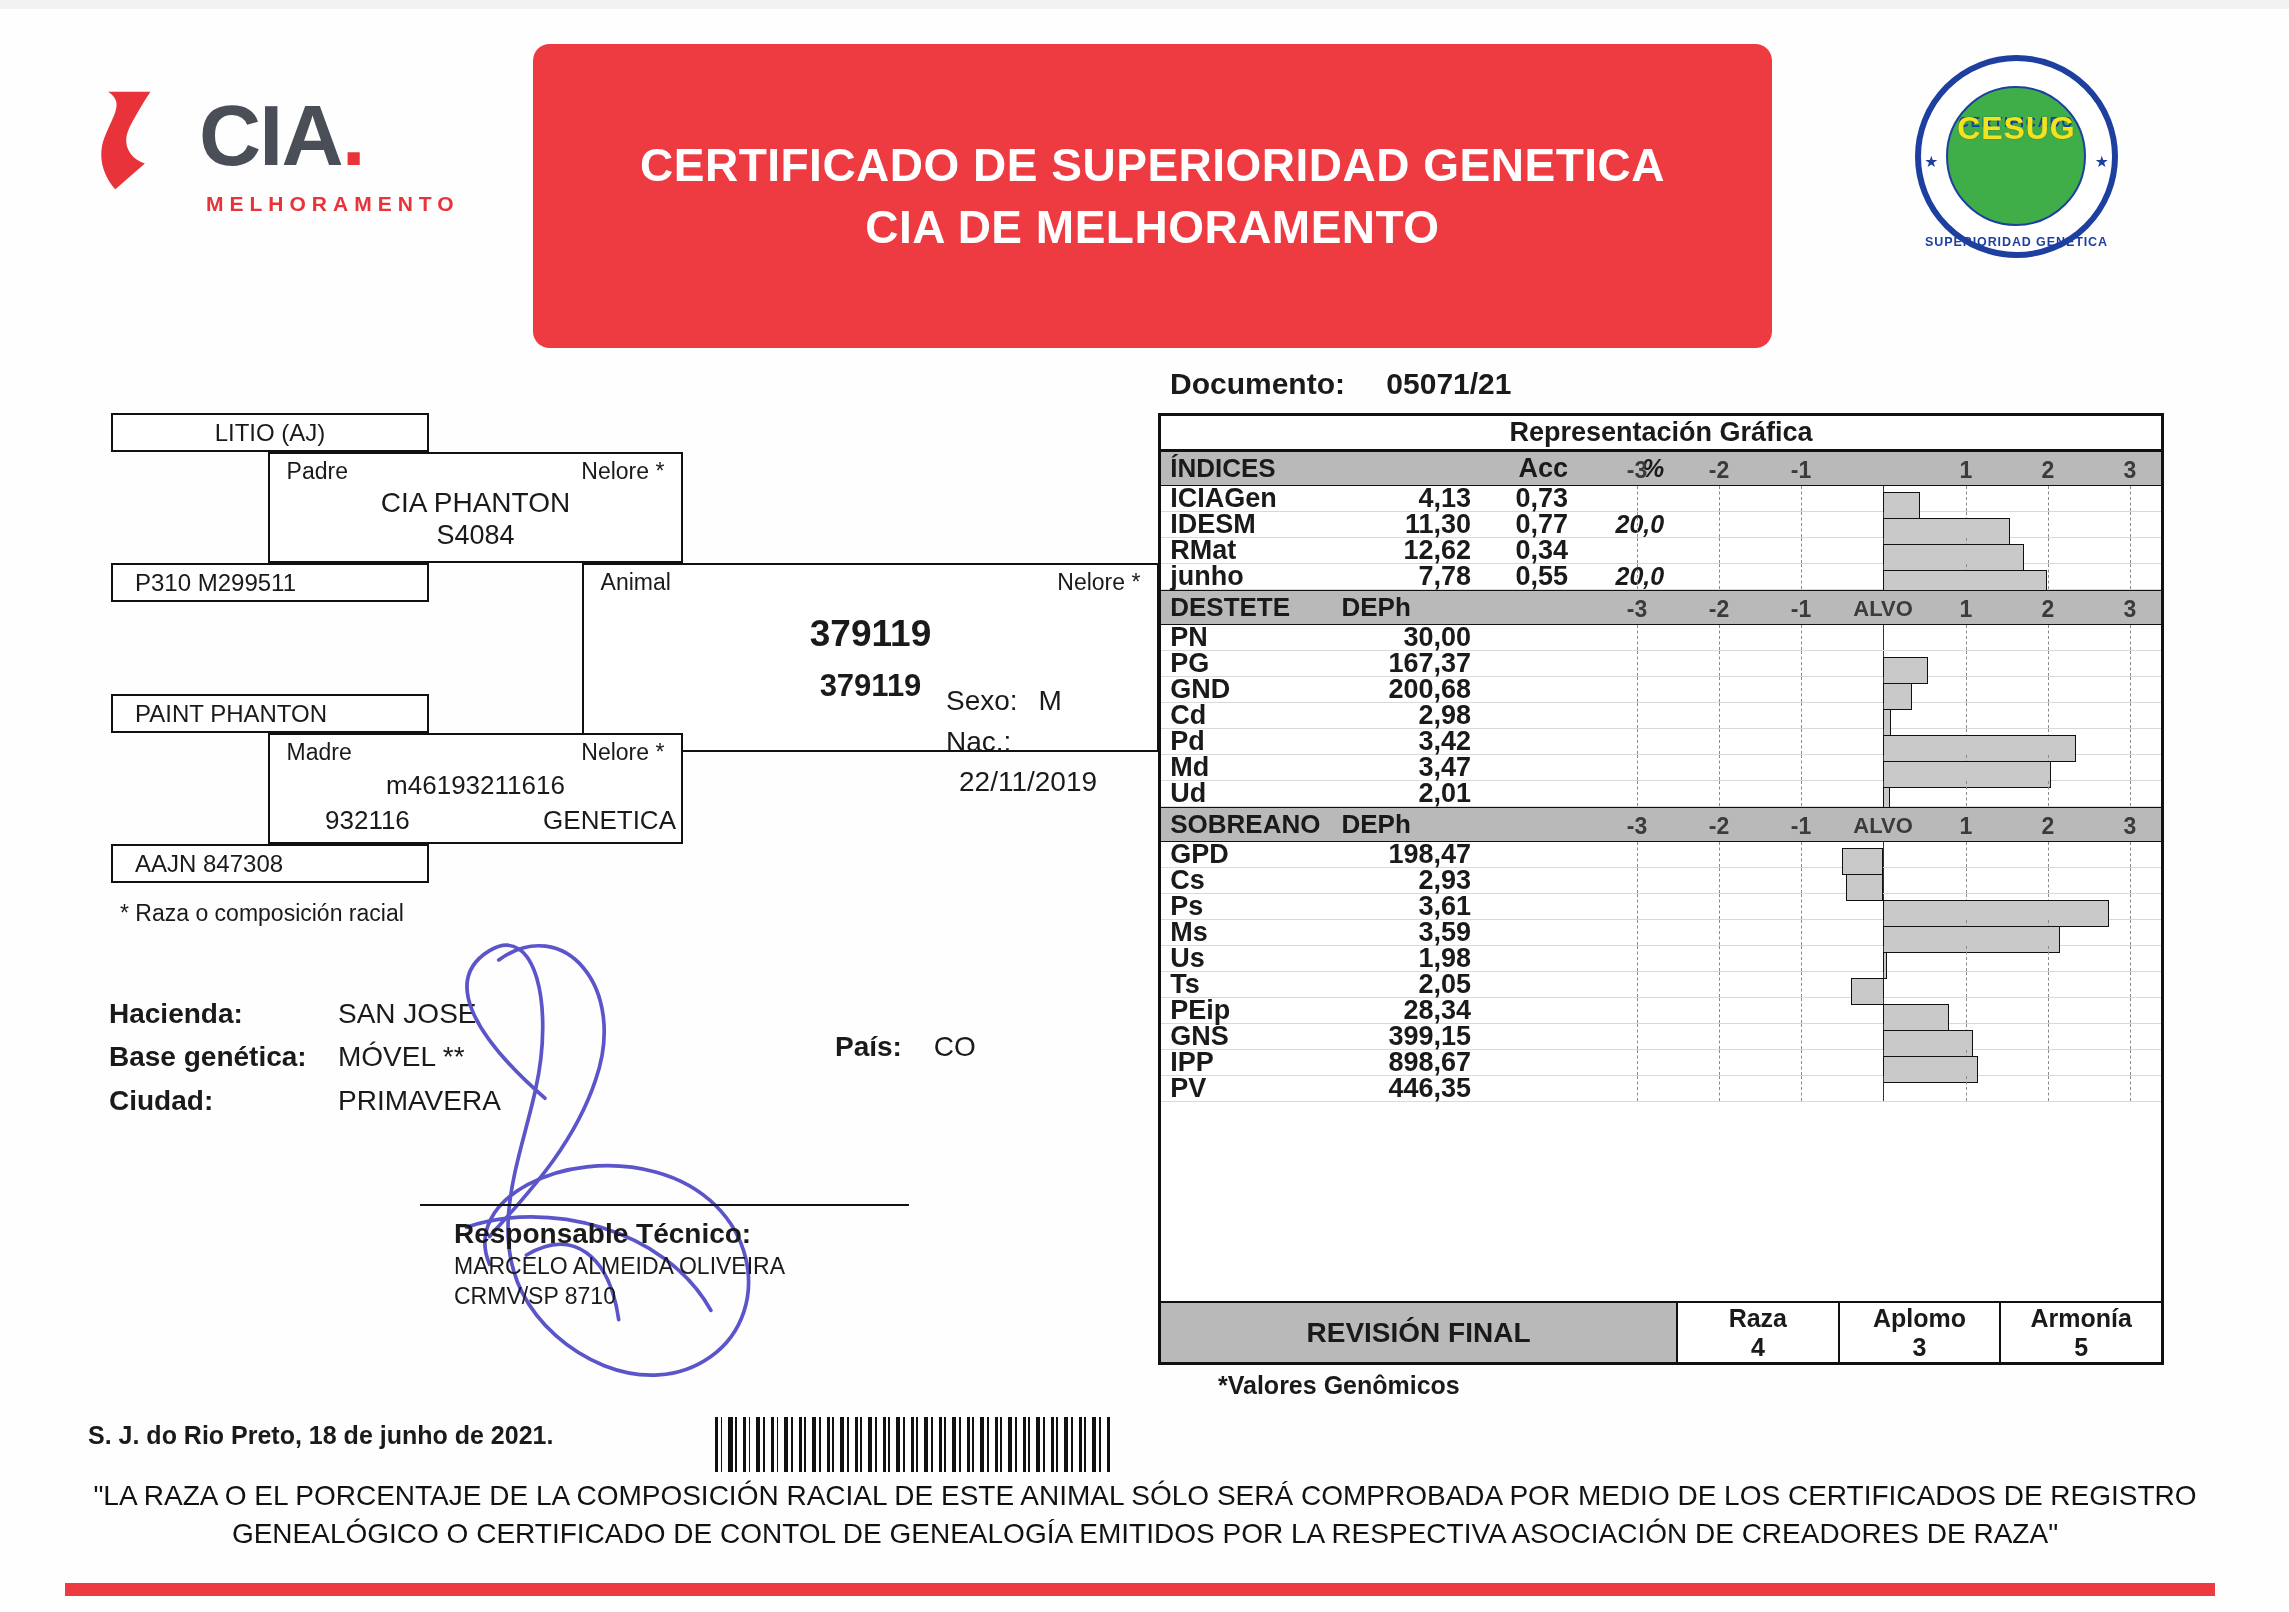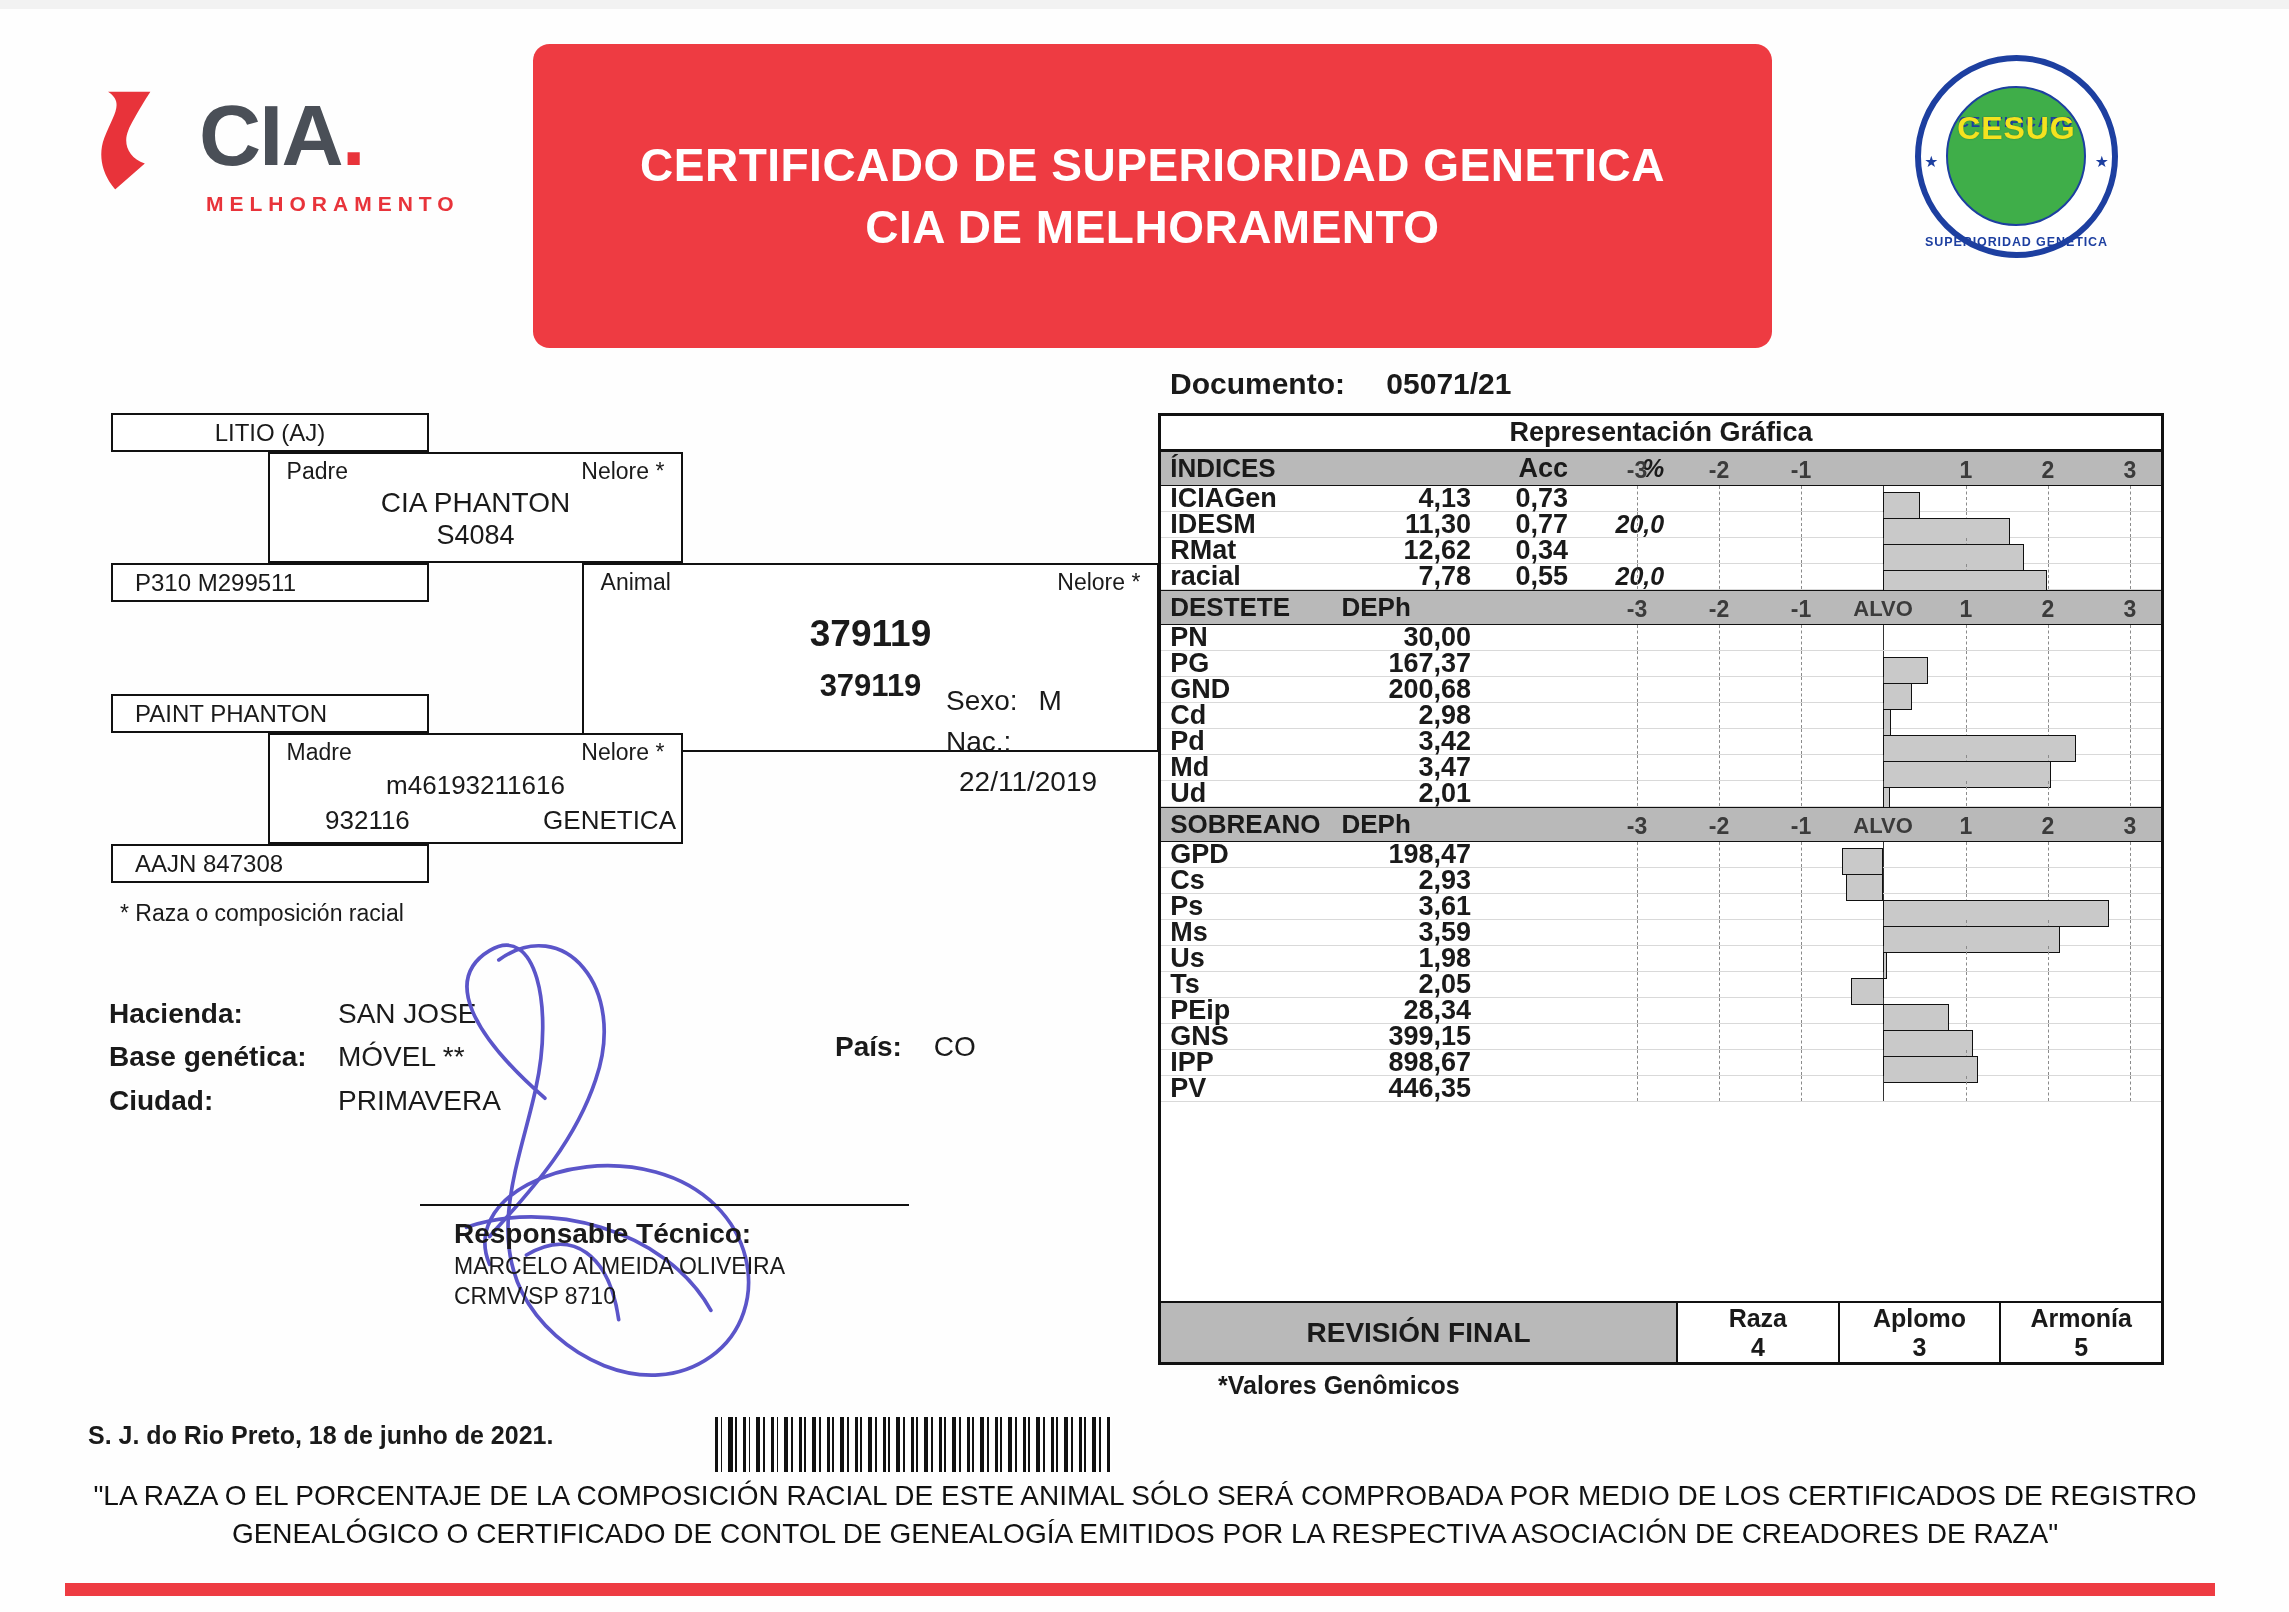--- a/index.html
+++ b/index.html
@@ -501,21 +501,21 @@
             <div class="grid" style="left: 41px;"></div>
             <div class="grid" style="left: 123px;"></div>
             <div class="grid" style="left: 288px;"></div>
             <div class="grid" style="left: 370px;"></div>
             <div class="grid" style="left: 452px;"></div>
             <div class="axis0" style="left: 205px;"></div>
             <div class="bar" style="left: 205px; width: 141px;"></div>
           </div>
         </div>
         <div class="g-row">
-          <div class="c-name">racial</div>
+          <div class="c-name">junho</div>
           <div class="c-val">7,78</div>
           <div class="c-acc">0,55</div>
           <div class="c-pct">20,0</div>
           <div class="plot">
             <div class="grid" style="left: -41px;"></div>
             <div class="grid" style="left: 41px;"></div>
             <div class="grid" style="left: 123px;"></div>
             <div class="grid" style="left: 288px;"></div>
             <div class="grid" style="left: 370px;"></div>
             <div class="grid" style="left: 452px;"></div>

